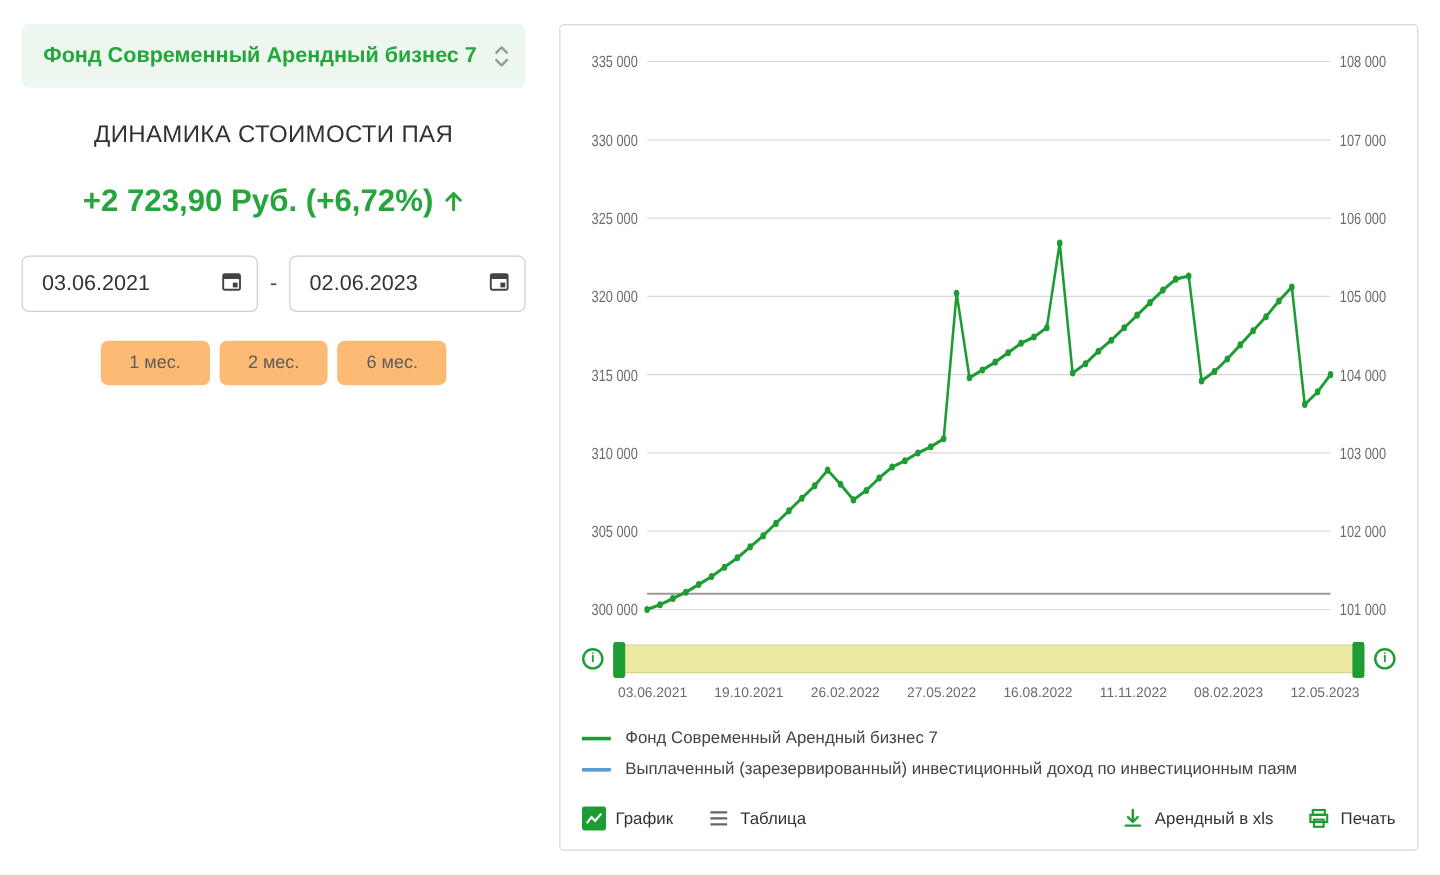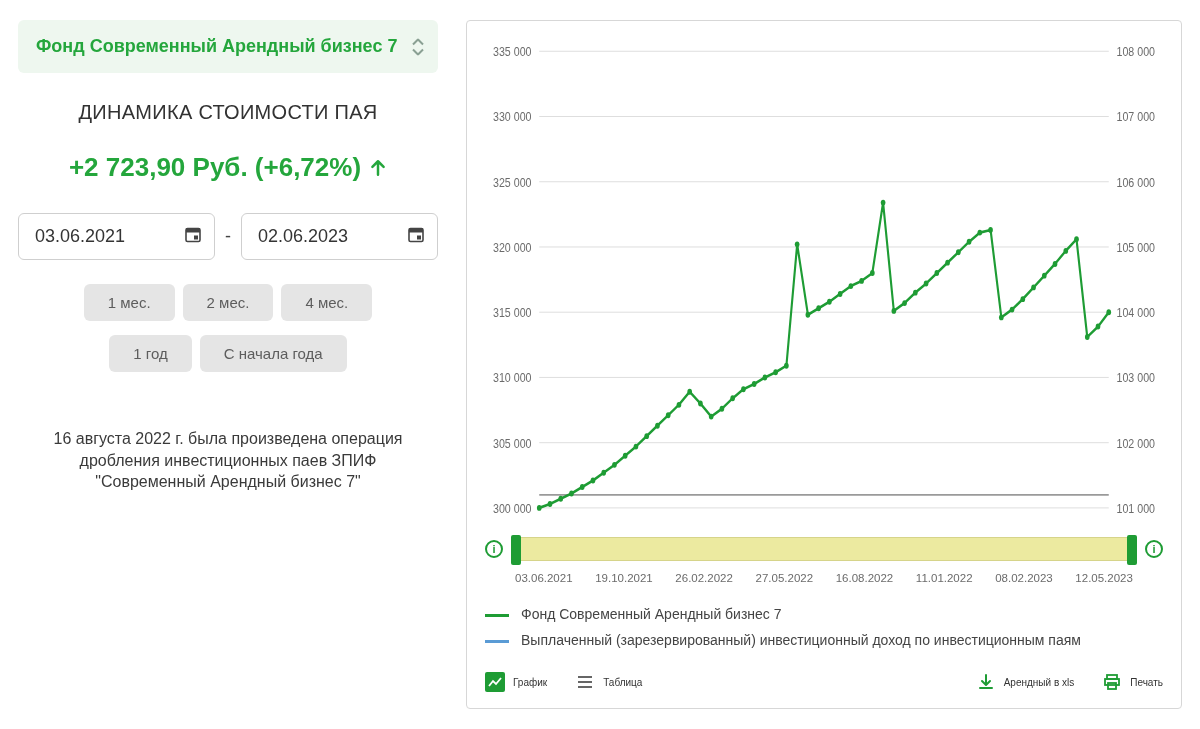--- a/index.html
+++ b/index.html
@@ -60,21 +60,21 @@
     flex:1; border:1px solid #cfcfcf; border-radius:6px; padding:12px 40px 12px 16px;
     font-size:18px; color:#343434; position:relative; background:#fff;
   }
   .date-box .cal-icon { position:absolute; right:12px; top:50%; transform:translateY(-50%); color:#444; }
   .date-sep { font-size:18px; color:#444; }
 
   
   .period-row { margin-top: 24px; display:flex; gap:8px; }
   .period-row2 { margin-top:14px; }
   .period-btn {
-    background:#e5e5e5; color:#5d5d5d; border:none; border-radius:6px;
+    background:#fdba74; color:#5d5d5d; border:none; border-radius:6px;
     padding:10px 24px; font-size:15px; cursor:pointer;
   }
 
   .note {
     margin-top: 56px;
     width: 360px;
     font-size: 16px;
     line-height: 1.35;
     color: #3a3a3a;
     text-align: center;
@@ -98,21 +98,21 @@
 
   .x-ticks { display:flex; justify-content:space-between; margin:8px 30px 0 30px; font-size:11.5px; color:#6b6b6b; }
 
   .legend { margin-top: 22px; display:flex; flex-direction:column; gap:10px; font-size:14px; color:#444; }
   .legend-row { display:flex; align-items:flex-start; gap:12px; }
   .legend-swatch { width:24px; height:0; border-top:3px solid #000; margin-top:8px; flex-shrink:0; }
   .legend-swatch.green { border-color:#1e9c34; }
   .legend-swatch.blue  { border-color:#5a9bd5; }
 
   .toolbar {
-    margin-top: 24px; display:flex; align-items:center; gap:28px; font-size:10px; color:#333;
+    margin-top: 24px; display:flex; align-items:center; gap:28px; font-size:14px; color:#333;
   }
   .toolbar .tb-item { display:flex; align-items:center; gap:8px; cursor:pointer; }
   .toolbar .spacer { flex:1; }
   .tb-icon { width:20px; height:20px; display:flex; align-items:center; justify-content:center; }
   .tb-icon.box { background:#1e9c34; color:#fff; border-radius:2px; }
   .tb-icon.green { color:#1e9c34; }
   .tb-icon.gray { color:#666; }
 </style>
 </head>
 <body>
@@ -160,28 +160,23 @@
             <rect x="2" y="3" width="14" height="4" fill="currentColor"></rect>
             <rect x="10" y="10" width="4" height="4" fill="currentColor"></rect>
           </svg>
       </span>
     </div>
   </div>
 
   <div class="period-row">
     <button class="period-btn">1 мес.</button>
     <button class="period-btn">2 мес.</button>
-    <button class="period-btn">4 мес.</button>
-  </div>
-  <div class="period-row period-row2">
-    <button class="period-btn">1 год</button>
-    <button class="period-btn">С начала года</button>
-  </div>
-
-  <div class="note">16 августа 2022 г. была произведена операция дробления инвестиционных паев ЗПИФ "Современный Арендный бизнес 7"</div>
+    <button class="period-btn">6 мес.</button>
+  </div>
+
 </div>
 
 <div class="right-panel">
 
   <div class="chart-area">
     <svg class="chart-svg" id="chart-svg" viewBox="0 0 700 400" preserveAspectRatio="none">
         <line x1="56" y1="382" x2="644" y2="382" stroke="#d9d9d9" stroke-width="0.8"></line>
         <text x="48" y="386" text-anchor="end" font-size="11" fill="#6b6b6b">300 000</text>
         <text x="652" y="386" text-anchor="start" font-size="11" fill="#6b6b6b">101 000</text>
         <line x1="56" y1="328.8571428571429" x2="644" y2="328.8571428571429" stroke="#d9d9d9" stroke-width="0.8"></line>
@@ -272,21 +267,21 @@
     </div>
     <div class="info">i</div>
   </div>
 
   <div class="x-ticks" id="x-ticks">
       <span>03.06.2021</span>
       <span>19.10.2021</span>
       <span>26.02.2022</span>
       <span>27.05.2022</span>
       <span>16.08.2022</span>
-      <span>11.01.2022</span>
+      <span>11.11.2022</span>
       <span>08.02.2023</span>
       <span>12.05.2023</span>
     </div>
 
   <div class="legend">
     <div class="legend-row">
       <span class="legend-swatch green"></span>
       <span>Фонд Современный Арендный бизнес 7</span>
     </div>
     <div class="legend-row">

